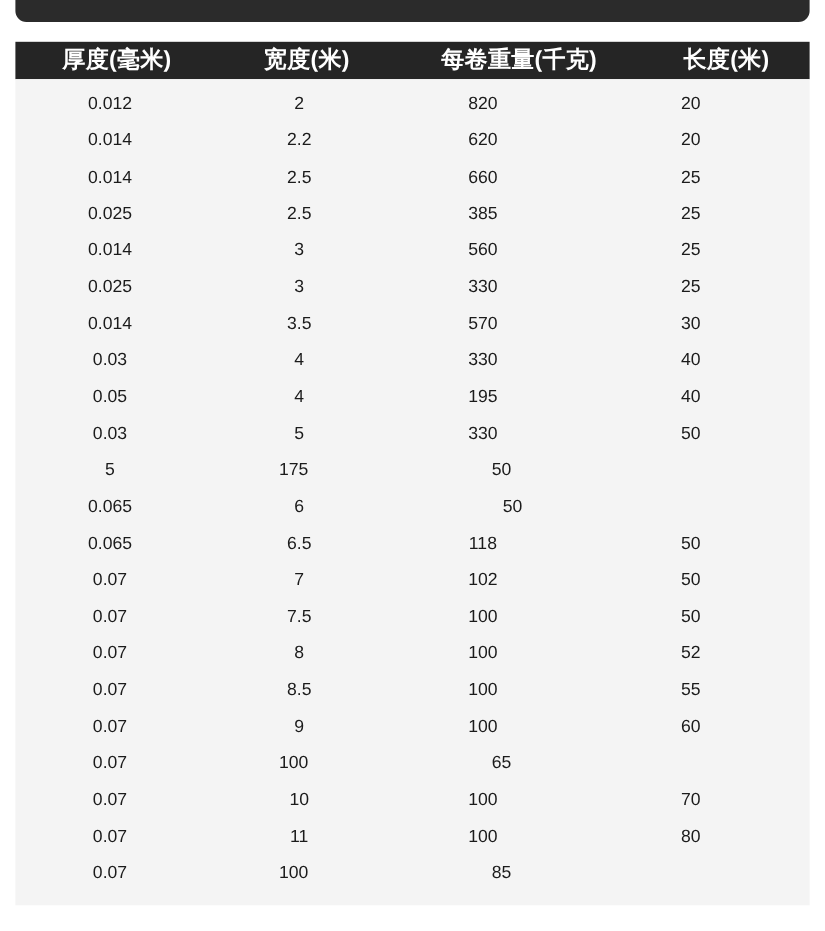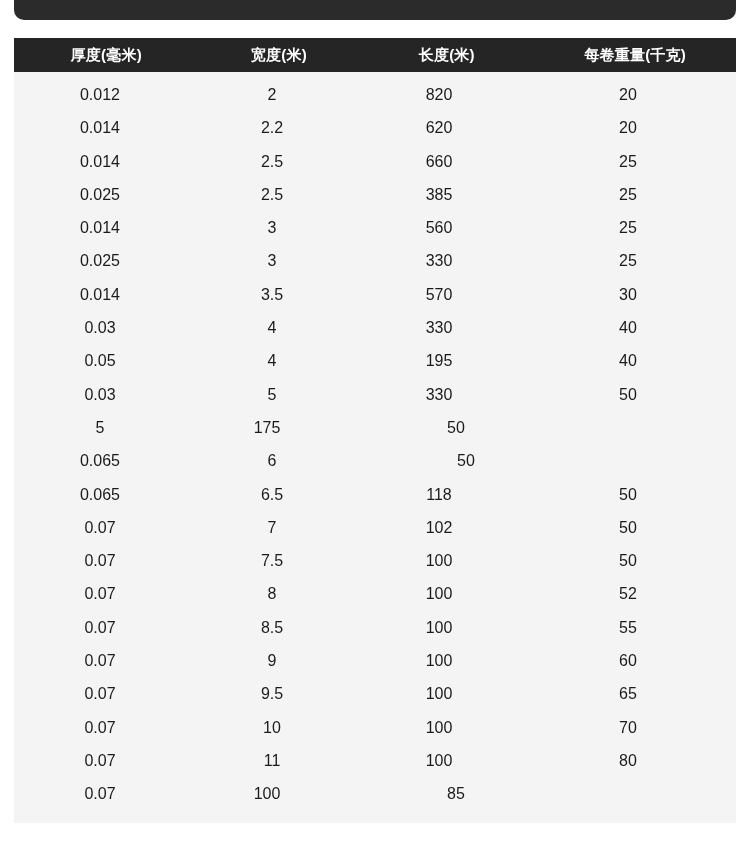--- a/index.html
+++ b/index.html
@@ -43,21 +43,21 @@
 
   .table-header {
     display: flex;
     background: #252525;
     height: 34px;
     align-items: center;
   }
 
   .table-header .cell {
     color: #ffffff;
-    font-size: 15px;
+    font-size: 21px;
     font-weight: bold;
     text-align: center;
     letter-spacing: 0.2px;
     line-height: 34px;
     padding-left: 12px;
   }
 
   .table-body {
     background: #f4f4f4;
     padding-top: 6px;
@@ -88,22 +88,22 @@
 
 <div class="page">
 
   <div class="top-banner"></div>
 
   <div class="spec-table">
 
     <div class="table-header">
       <div class="cell col-0">厚度(毫米)</div>
       <div class="cell col-1">宽度(米)</div>
+      <div class="cell col-3">每卷重量(千克)</div>
       <div class="cell col-2">长度(米)</div>
-      <div class="cell col-3">每卷重量(千克)</div>
     </div>
 
     <div class="table-body">
         <div class="table-row">
           <div class="cell col-0">0.012</div>
           <div class="cell col-1">2</div>
           <div class="cell col-2">820</div>
           <div class="cell col-3">20</div>
         </div>
         <div class="table-row">
@@ -201,21 +201,20 @@
           <div class="cell col-3">55</div>
         </div>
         <div class="table-row">
           <div class="cell col-0">0.07</div>
           <div class="cell col-1">9</div>
           <div class="cell col-2">100</div>
           <div class="cell col-3">60</div>
         </div>
         <div class="table-row">
           <div class="cell col-0">0.07</div>
-          <div class="cell col-1">9.5</div>
           <div class="cell col-2">100</div>
           <div class="cell col-3">65</div>
         </div>
         <div class="table-row">
           <div class="cell col-0">0.07</div>
           <div class="cell col-1">10</div>
           <div class="cell col-2">100</div>
           <div class="cell col-3">70</div>
         </div>
         <div class="table-row">

